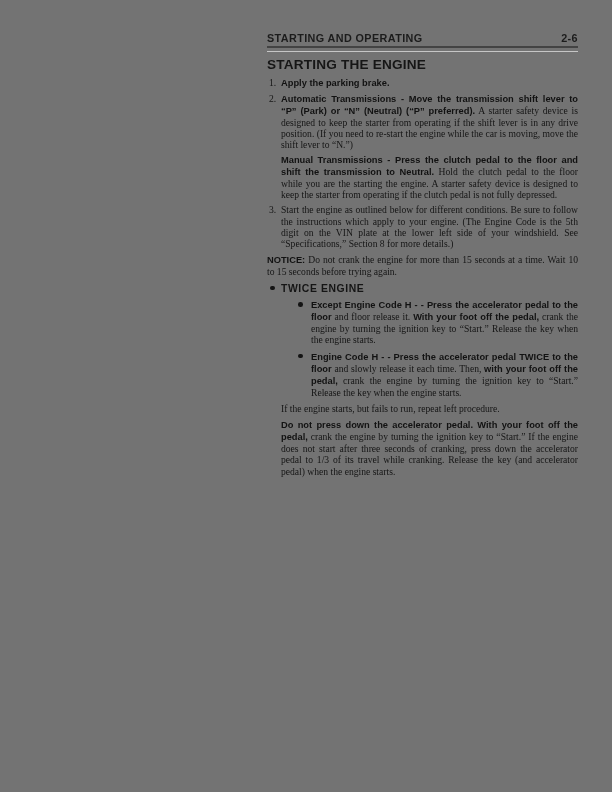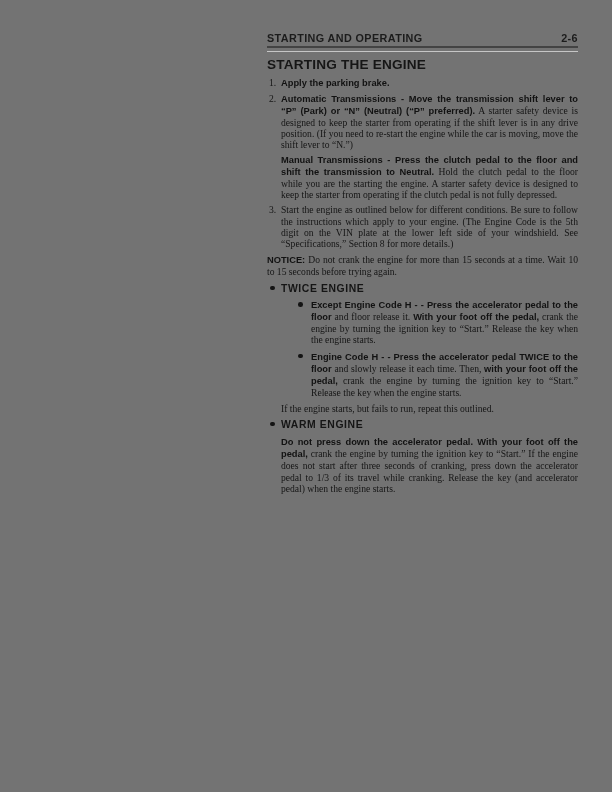--- a/index.html
+++ b/index.html
@@ -111,28 +111,25 @@
     </div>
 
     <p class="bullet2 j">
       <span class="blt"></span><span class="b">Except Engine Code H - - Press the accelerator pedal to the floor</span><span> and floor release it. </span><span class="b">With your foot off the pedal,</span><span> crank the engine by turning the ignition key to “Start.” Release the key when the engine starts.</span>
     </p>
 
     <p class="bullet2 j">
       <span class="blt"></span><span class="b">Engine Code H - - Press the accelerator pedal TWICE to the floor</span><span> and slowly release it each time. Then, </span><span class="b">with your foot off the pedal,</span><span> crank the engine by turning the ignition key to “Start.” Release the key when the engine starts.</span>
     </p>
 
-    <p class="indent1 mb4">If the engine starts, but fails to run, repeat this outlined.</p>
+    <p class="indent1 mb4">If the engine starts, but fails to run, repeat left procedure.</p>
 
 
 
 
-    <div class="bullet1 list-head mb6">
-      <span class="blt"></span><span>WARM ENGINE</span>
-    </div>
 
     <p class="indent1 j mb6">
       <span class="b">Do not press down the accelerator pedal. With your foot off the pedal,</span><span> crank the engine by turning the ignition key to “Start.” If the engine does not start after three seconds of cranking, press down the accelerator pedal to 1/3 of its travel while cranking. Release the key (and accelerator pedal) when the engine starts.</span>
     </p>
 
 
   </div>
 </div>
 
 </body></html>

